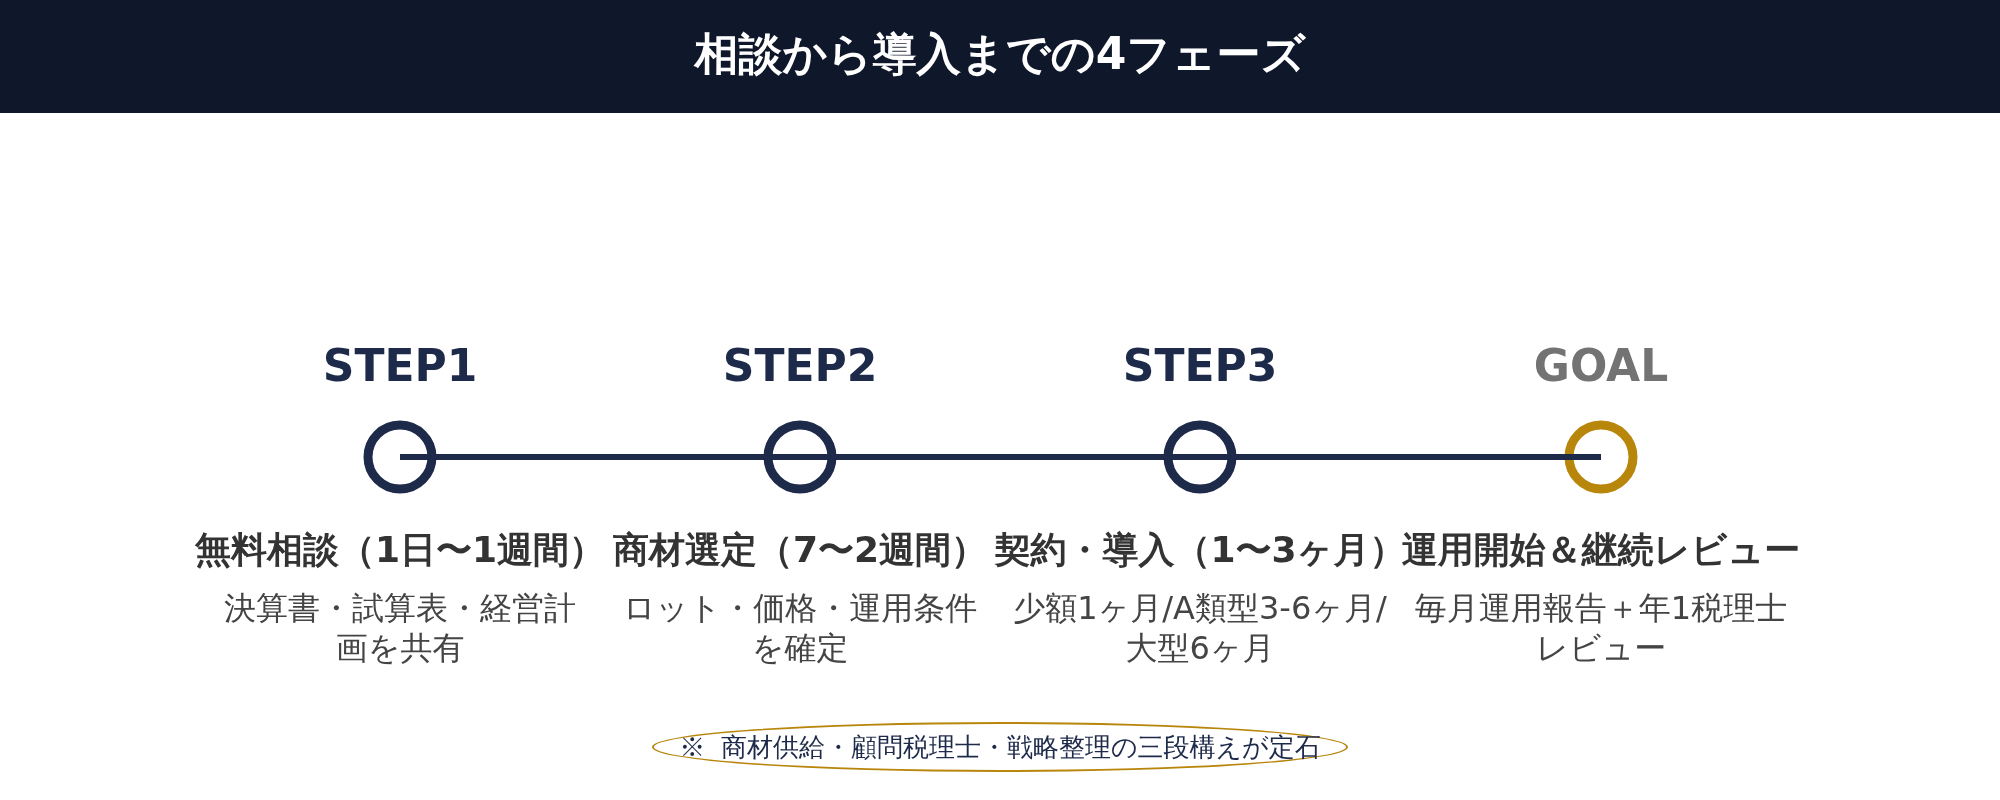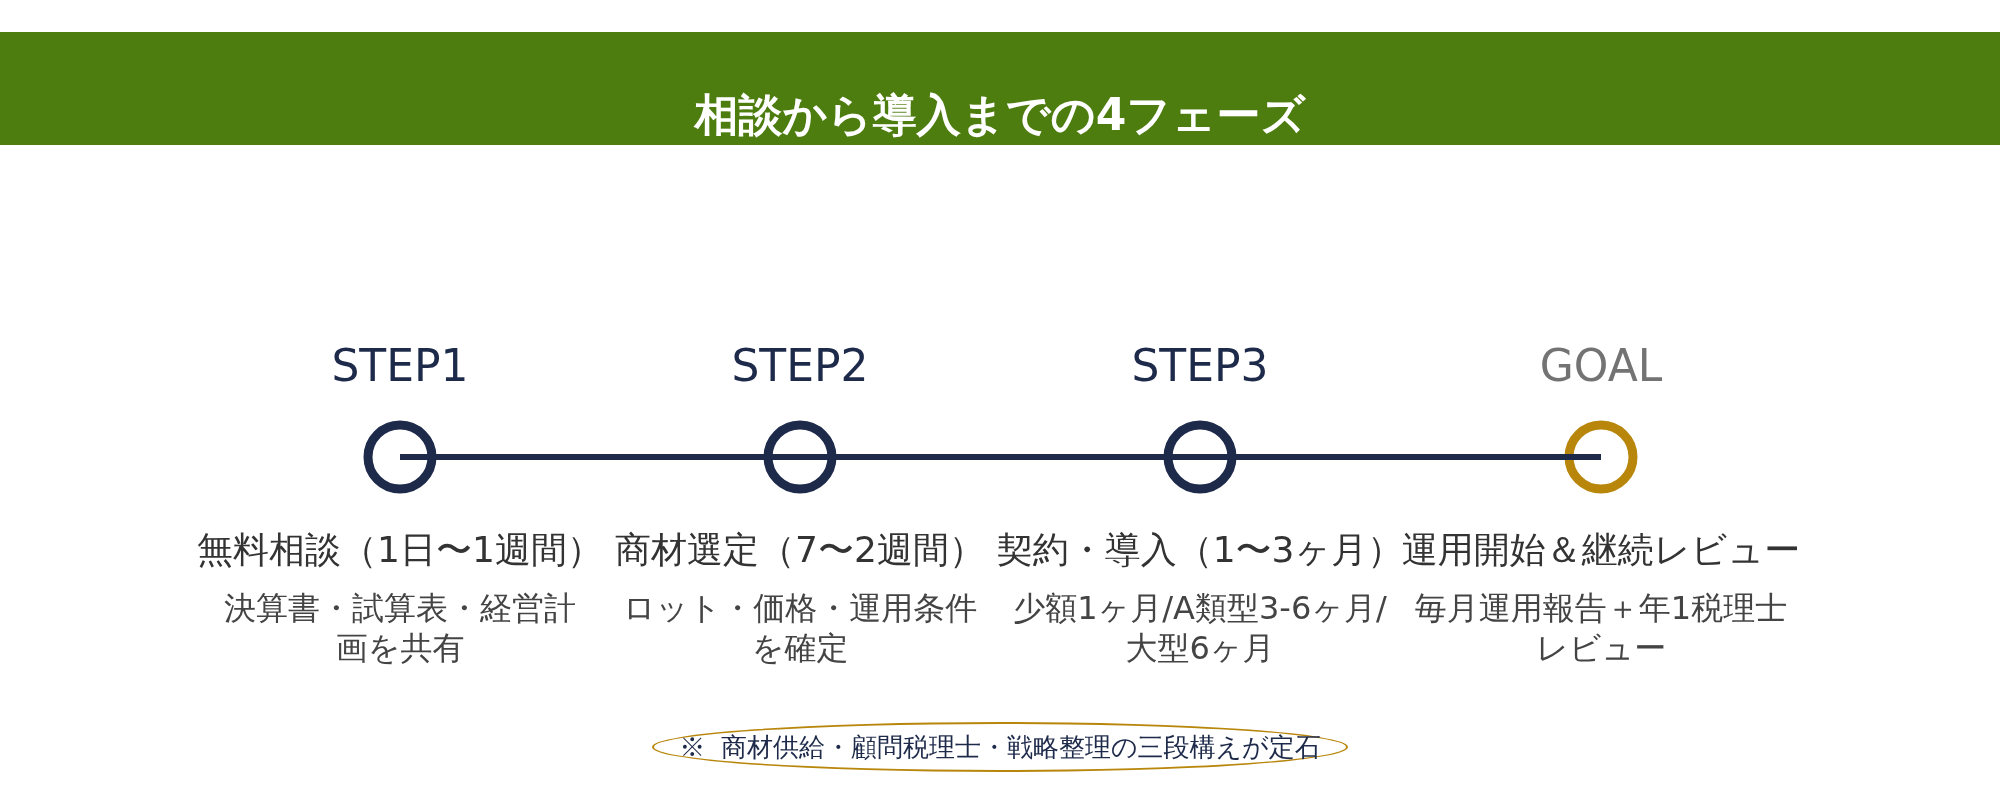--- a/index.html
+++ b/index.html
@@ -12,25 +12,24 @@
       height: 800px;
       position: relative;
       overflow: hidden;
       font-family: "DejaVu Sans", "Liberation Sans", sans-serif;
     }
     .header {
       position: absolute;
       left: 0; top: 0;
       width: 2000px;
       height: 113px;
-      background: #4d7c0f;
+      background: #0f172a;
       display: flex;
-      align-items: flex-end;
+      align-items: center;
       justify-content: center;
-      margin-top: 32px;
     }
     .header-title {
       color: #ffffff;
       font-size: 44px;
       font-weight: bold;
       letter-spacing: 0px;
       margin-top: -4px;
     }
     .timeline-svg {
       position: absolute;
@@ -41,35 +40,35 @@
       width: 400px;
       text-align: center;
     }
     .step-label {
       position: absolute;
       left: 0;
       top: 336px;
       width: 400px;
       text-align: center;
       font-size: 44px;
-      font-weight: normal;
+      font-weight: bold;
       color: #1e2a4a;
       line-height: 60px;
     }
     .step-label.goal {
       color: #737373;
     }
     .step-title {
       position: absolute;
       left: -40px;
       top: 524px;
       width: 480px;
       text-align: center;
       font-size: 36px;
-      font-weight: normal;
+      font-weight: bold;
       color: #333333;
       white-space: nowrap;
       line-height: 52px;
     }
     .step-desc {
       position: absolute;
       left: 10px;
       top: 588px;
       width: 380px;
       text-align: center;

